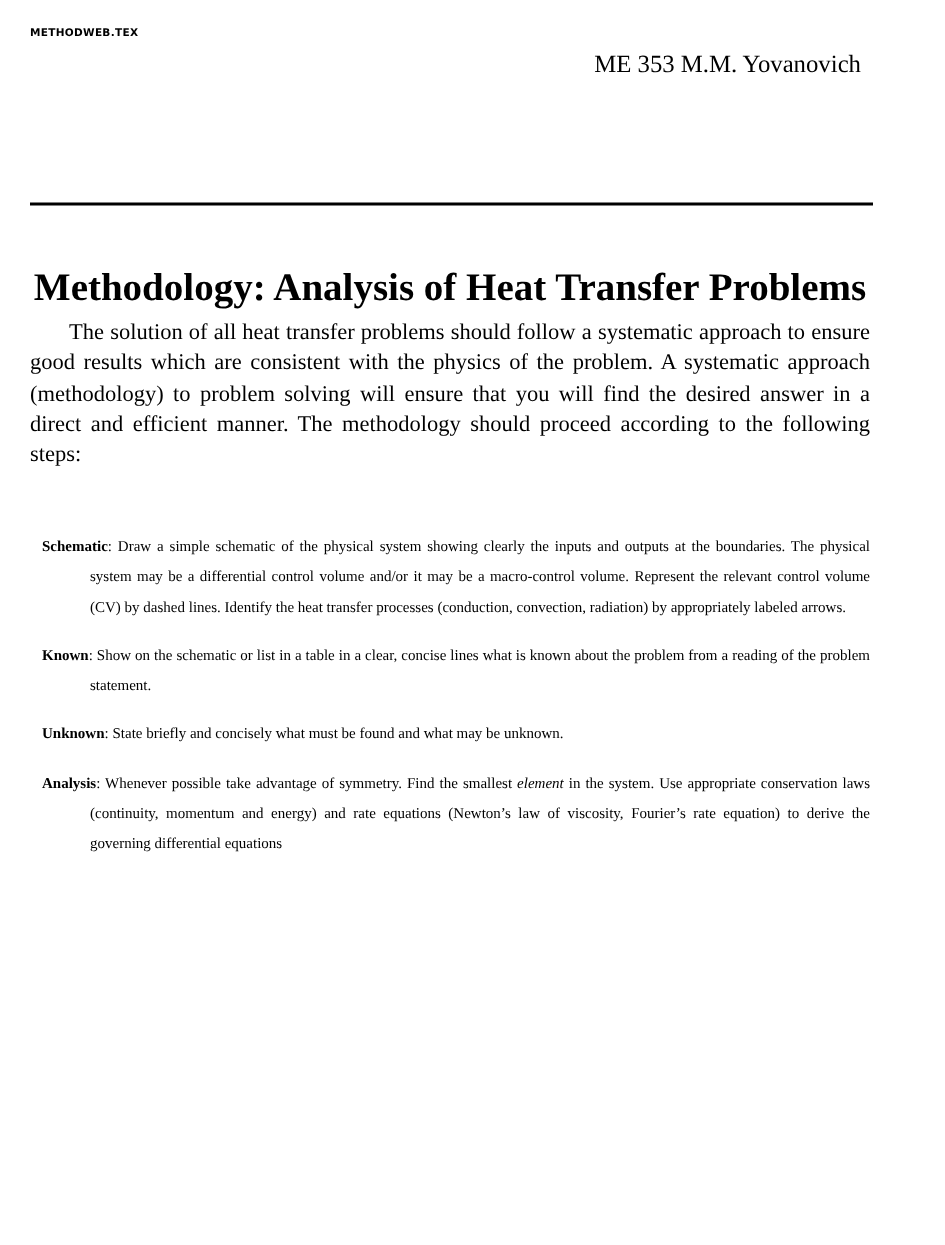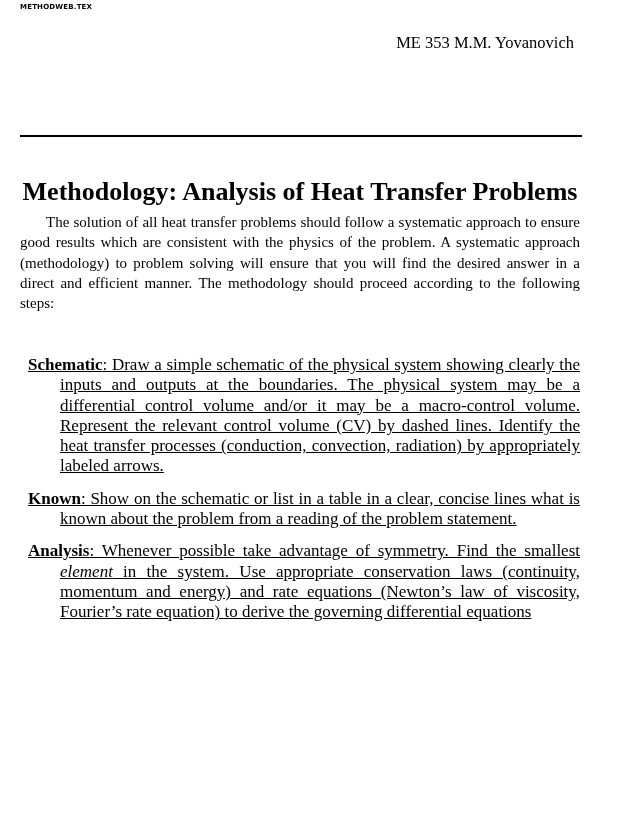--- a/index.html
+++ b/index.html
@@ -2,21 +2,21 @@
 <html><head>
 <meta charset="utf-8">
 <style>
   html, body { margin: 0; padding: 0; background: #ffffff; }
   body {
     width: 630px; height: 830px; position: relative; overflow: hidden;
     font-family: "Liberation Serif", "DejaVu Serif", serif;
     color: #000;
   }
   .filename {
-    position: absolute; left: 20px; top: 3px;
+    position: absolute; left: 20px; top: 18px;
     font-family: "DejaVu Sans", sans-serif; font-weight: bold;
     font-size: 7px; letter-spacing: 0.2px;
   }
   .header-right {
     position: absolute; right: 56px; top: 33px;
     font-weight: normal; font-size: 16.5px;
   }
   .rule {
     position: absolute; left: 20px; width: 562px; top: 135px;
     height: 2px; background: #000;
@@ -28,34 +28,35 @@
   .intro {
     position: absolute; left: 20px; width: 560px; top: 212px;
     font-size: 15px; line-height: 20.3px; text-align: justify;
     text-indent: 26px; margin: 0;
   }
   .steps {
     position: absolute; left: 28px; width: 552px; top: 355px;
     margin: 0; padding: 0;
   }
   .step {
-    font-size: 17px; line-height: 20.3px; text-align: justify;
-    padding-left: 32px; text-indent: -32px; margin: 0 0 12px 0; text-decoration: underline;
+    font-size: 10px; line-height: 20.3px; text-align: justify;
+    padding-left: 32px; text-indent: -32px; margin: 0 0 12px 0;
   }
   .step b { font-weight: bold; }
   .step i { font-style: italic; }
 </style>
 </head>
 <body>
 
 <div class="filename">METHODWEB.TEX</div>
 <div class="header-right">ME 353 M.M. Yovanovich</div>
 <div class="rule"></div>
 
 <div class="title">Methodology: Analysis of Heat Transfer Problems</div>
 
 <p class="intro">The solution of all heat transfer problems should follow a systematic approach to ensure good results which are consistent with the physics of the problem. A systematic approach (methodology) to problem solving will ensure that you will find the desired answer in a direct and efficient manner. The methodology should proceed according to the following steps:</p>
 
 <div class="steps">
   <p class="step"><b>Schematic</b><span>: Draw a simple schematic of the physical system showing clearly the inputs and outputs at the boundaries. The physical system may be a differential control volume and/or it may be a macro-control volume. Represent the relevant control volume (CV) by dashed lines. Identify the heat transfer processes (conduction, convection, radiation) by appropriately labeled arrows.</span></p>
   <p class="step"><b>Known</b><span>: Show on the schematic or list in a table in a clear, concise lines what is known about the problem from a reading of the problem statement.</span></p>
+  <p class="step"><b>Unknown</b><span>: State briefly and concisely what must be found and what may be unknown.</span></p>
   <p class="step"><b>Analysis</b><span>: Whenever possible take advantage of symmetry. Find the smallest </span><i>element</i><span> in the system. Use appropriate conservation laws (continuity, momentum and energy) and rate equations (Newton’s law of viscosity, Fourier’s rate equation) to derive the governing differential equations</span></p>
 </div>
 
 </body></html>

